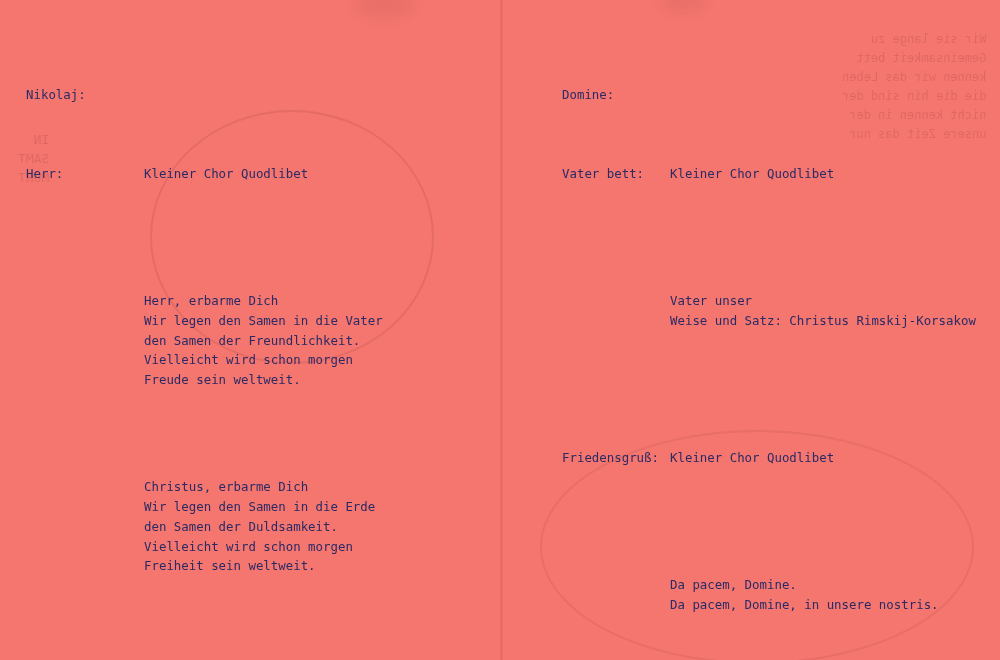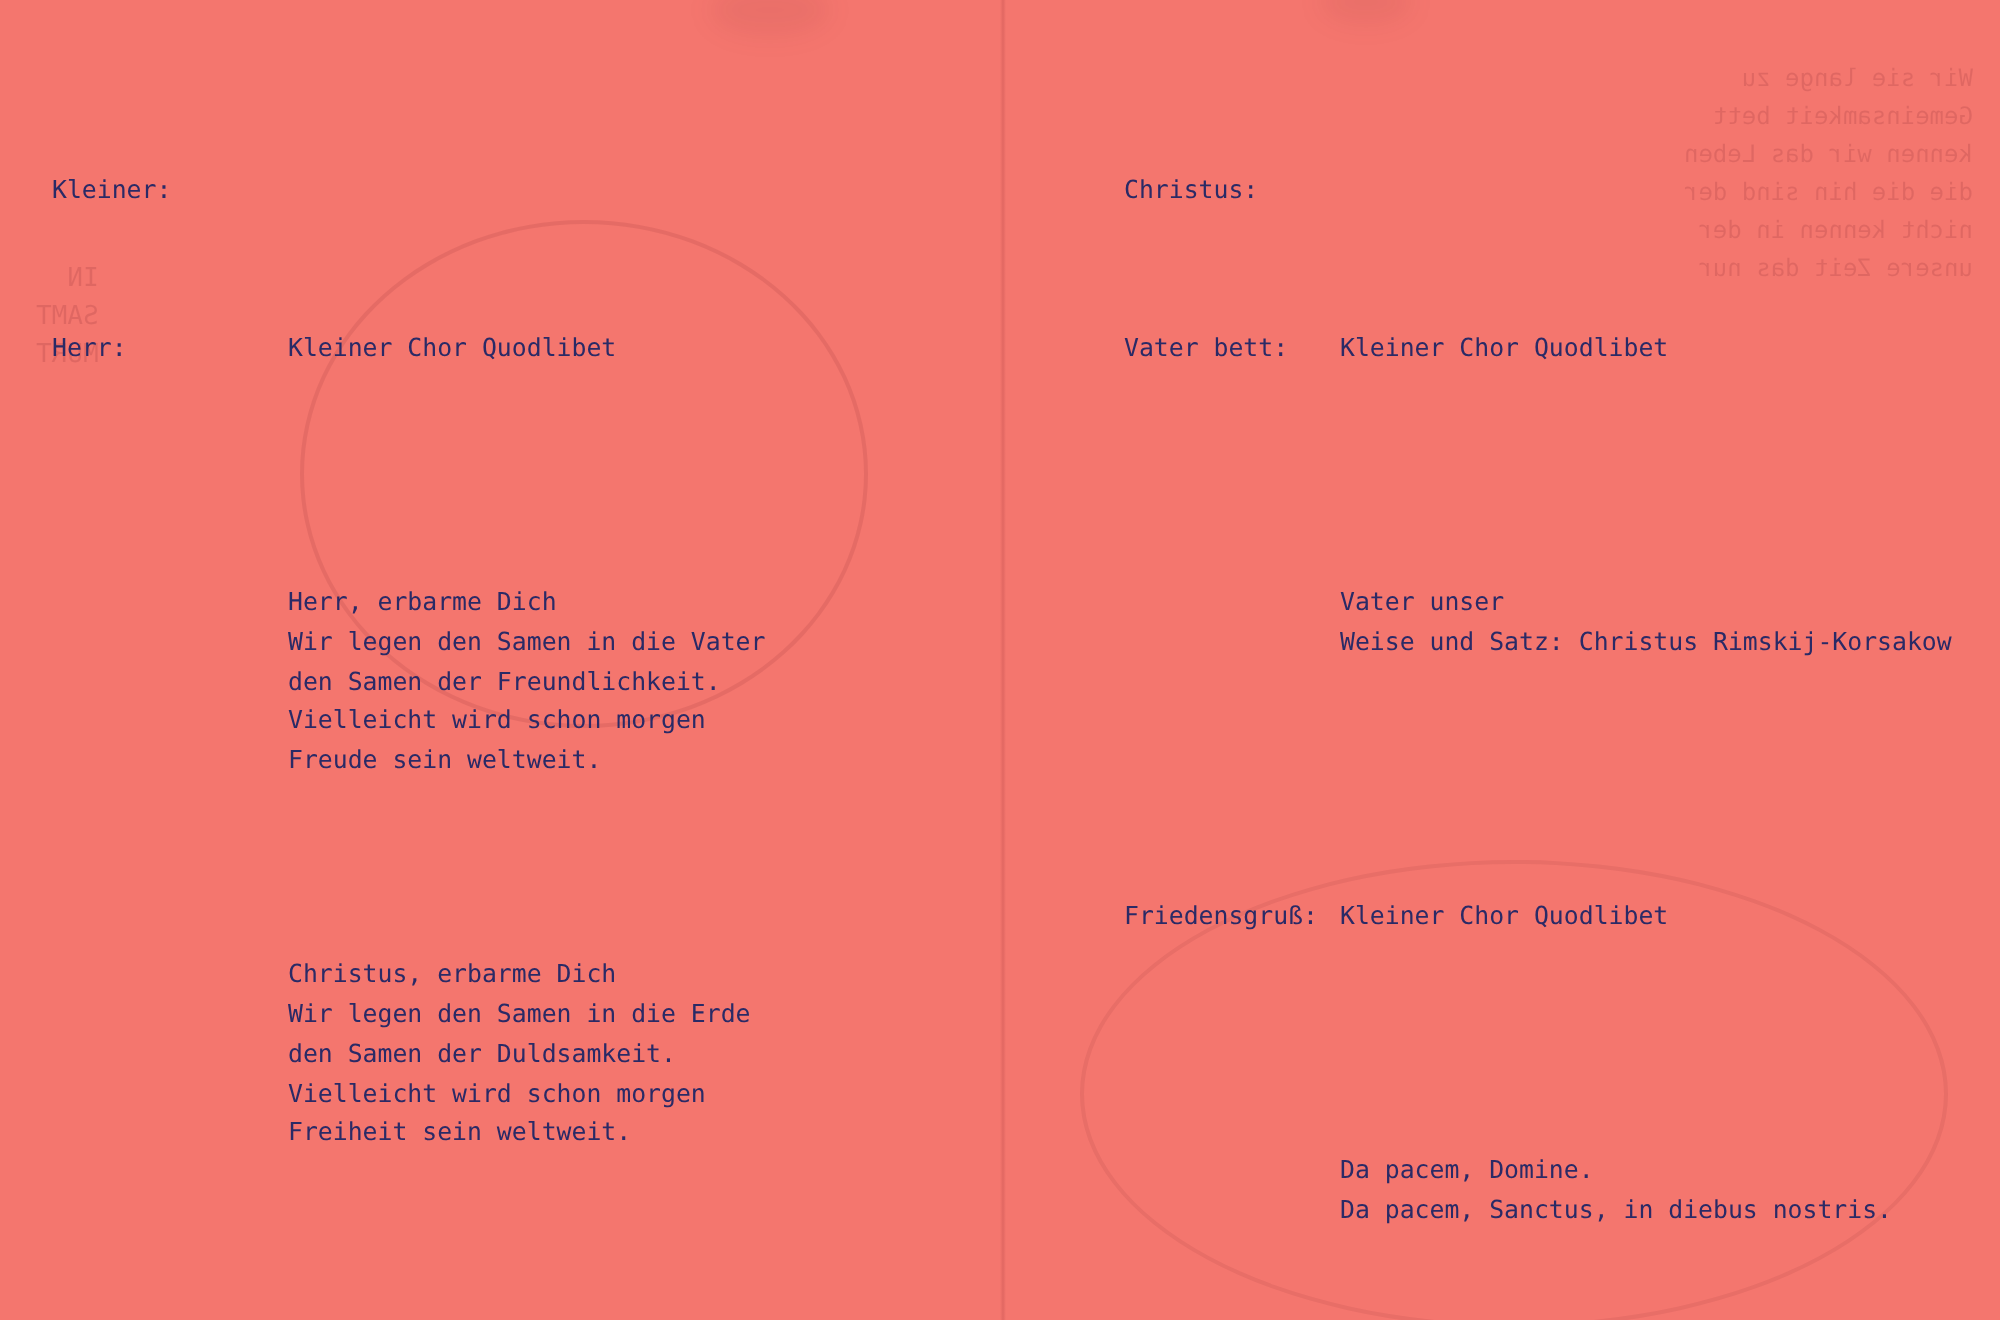--- a/index.html
+++ b/index.html
@@ -104,21 +104,21 @@
 Gemeinsamkeit bett
 kennen wir das Leben
 die die hin sind der
 nicht kennen in der
 unsere Zeit das nur</div>
 
 <div class="page left">
   <div class="content">
 
     <div class="row">
-      <span class="label">Kleiner:</span>
+      <span class="label">Nikolaj:</span>
     </div>
 
     <div class="row">
       <span class="label">Herr:</span>
       <span class="value">Kleiner Chor Quodlibet</span>
     </div>
 
     <div class="gap-s"></div>
     <div class="blk indent-l">Herr, erbarme Dich
 Wir legen den Samen in die Vater
@@ -155,41 +155,41 @@
     
     
 
   </div>
 </div>
 
 <div class="page right">
   <div class="content">
 
     <div class="row">
-      <span class="label">Christus:</span>
+      <span class="label">Domine:</span>
     </div>
 
     <div class="row">
       <span class="label">Vater bett:</span>
       <span class="value">Kleiner Chor Quodlibet</span>
     </div>
 
     <div class="gap-s"></div>
     <div class="blk indent-r">Vater unser
 Weise und Satz: Christus Rimskij-Korsakow</div>
 
     <div class="gap-m"></div>
     <div class="row">
       <span class="label">Friedensgruß:</span>
       <span class="value">Kleiner Chor Quodlibet</span>
     </div>
 
     <div class="gap-s"></div>
     <div class="blk indent-r">Da pacem, Domine.
-Da pacem, Sanctus, in diebus nostris.</div>
+Da pacem, Domine, in unsere nostris.</div>
     <div class="gap-s"></div>
     
 
     
     
 
     
     
     
 

